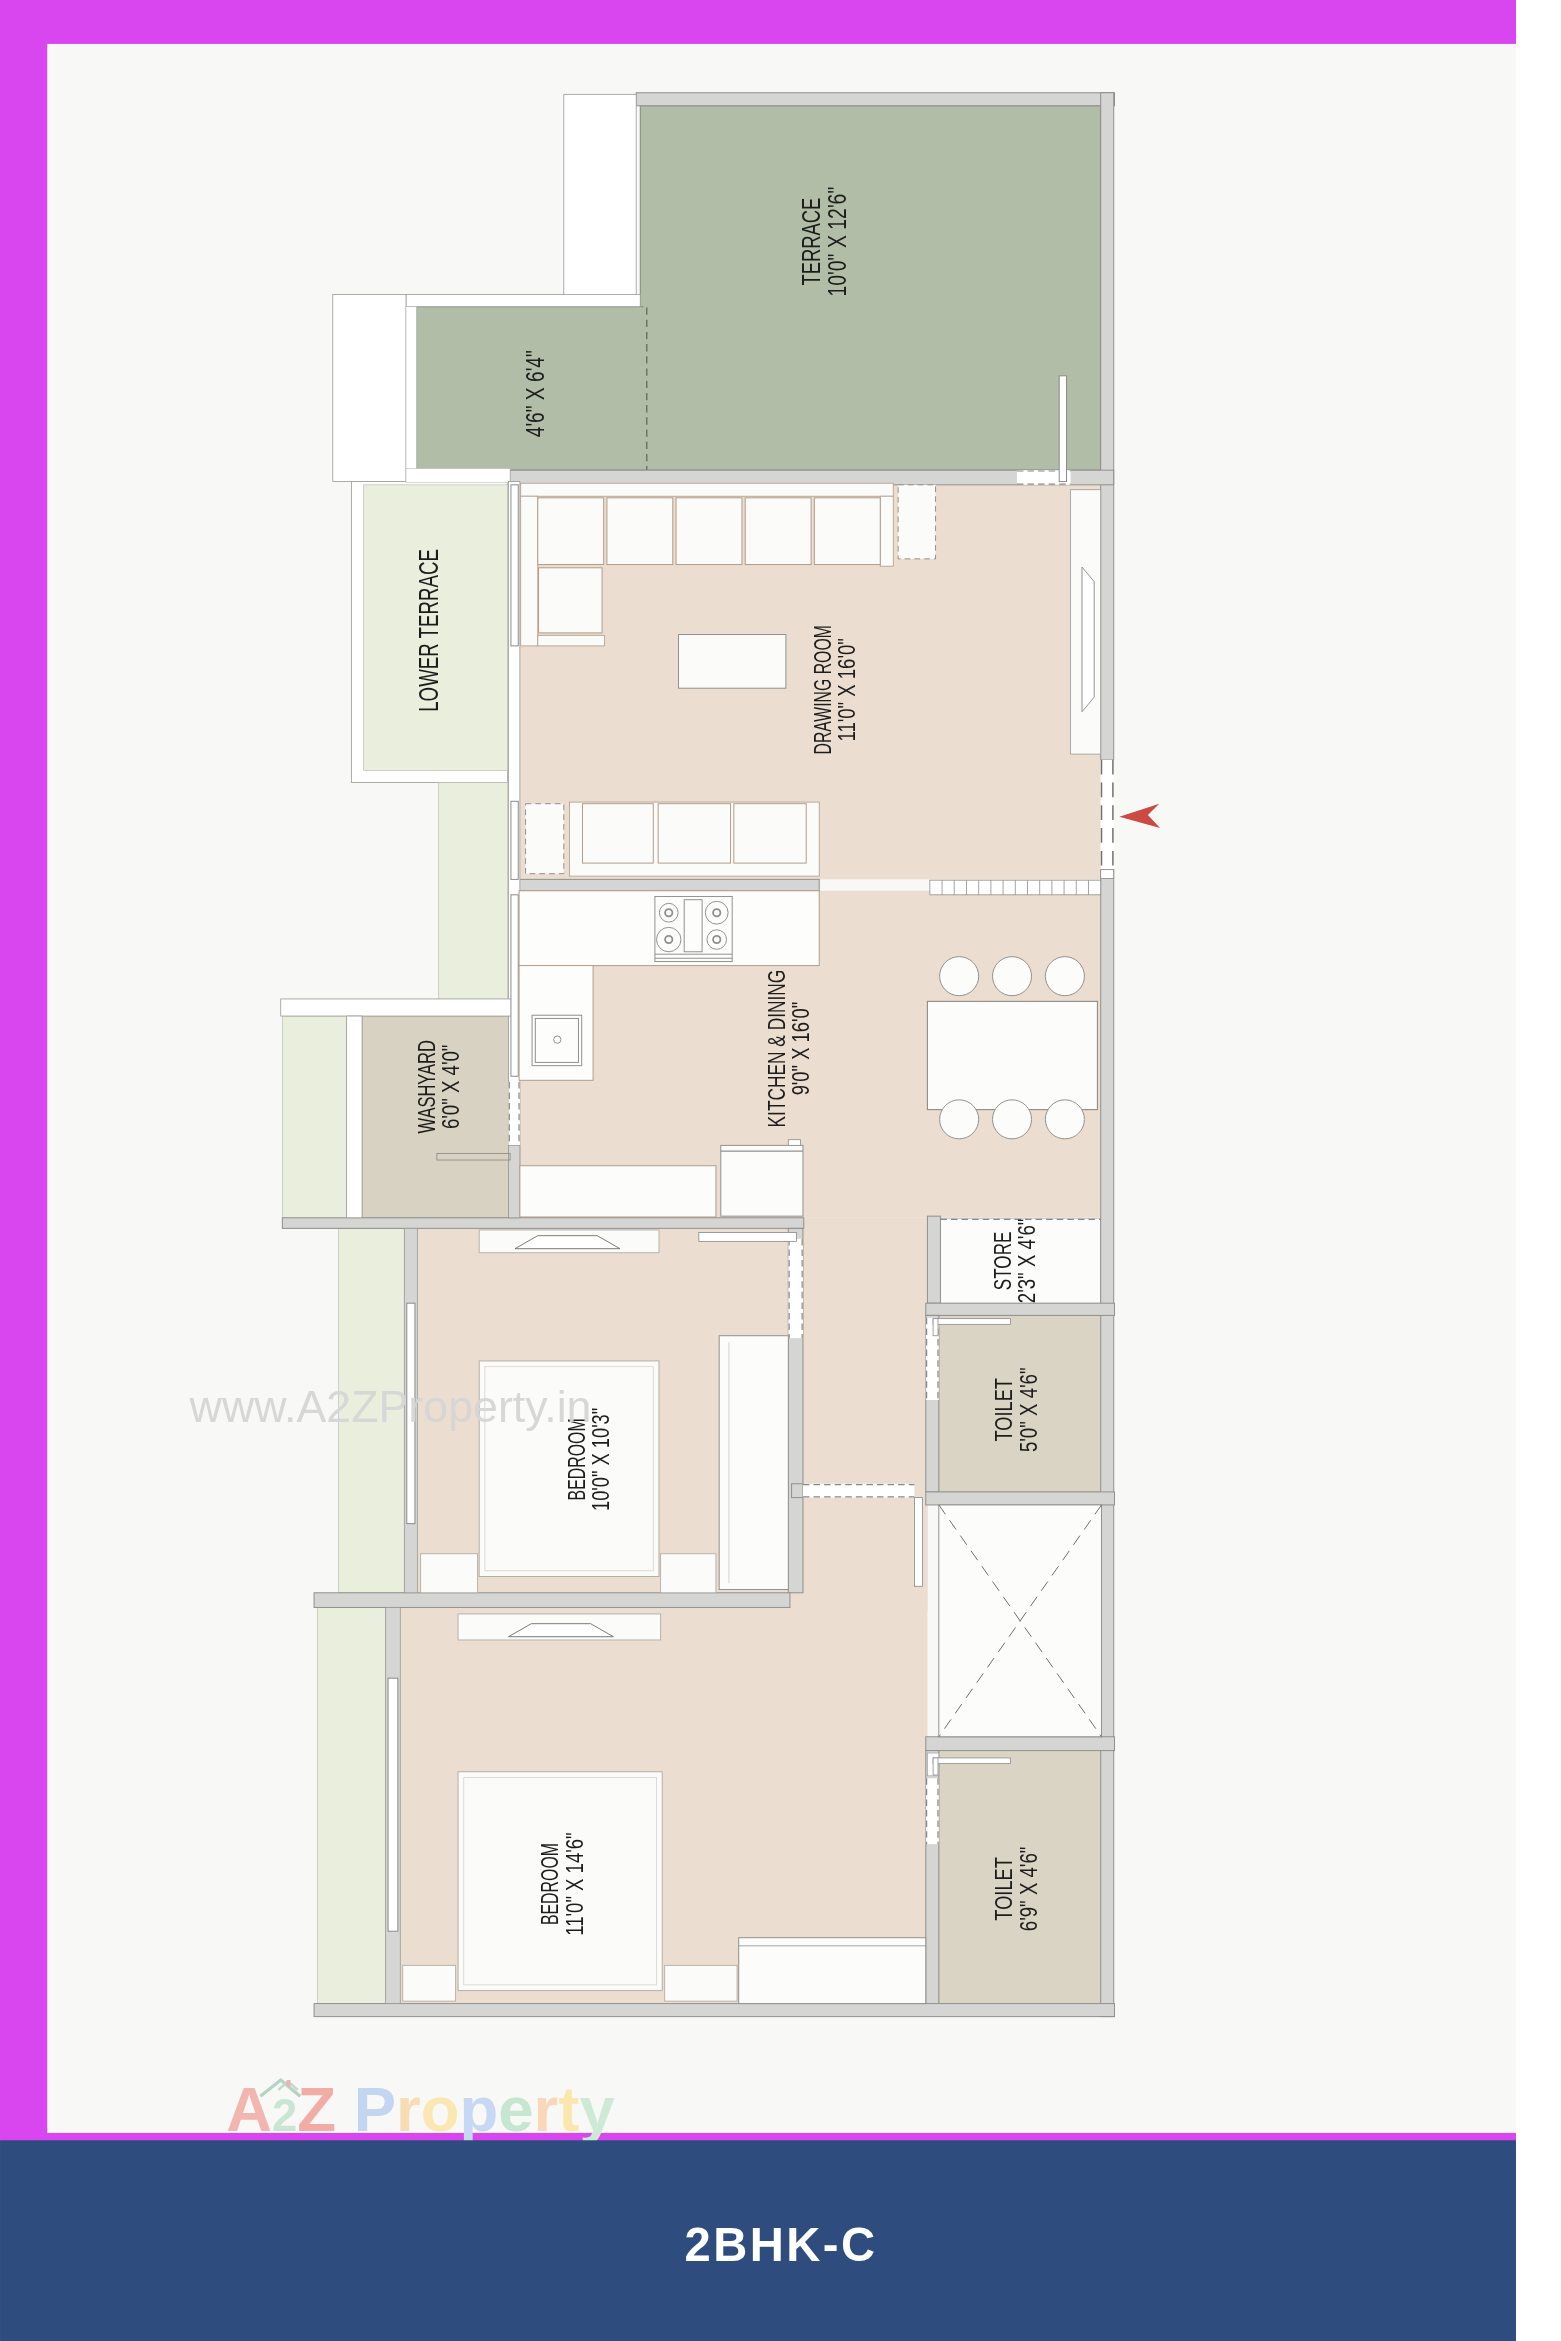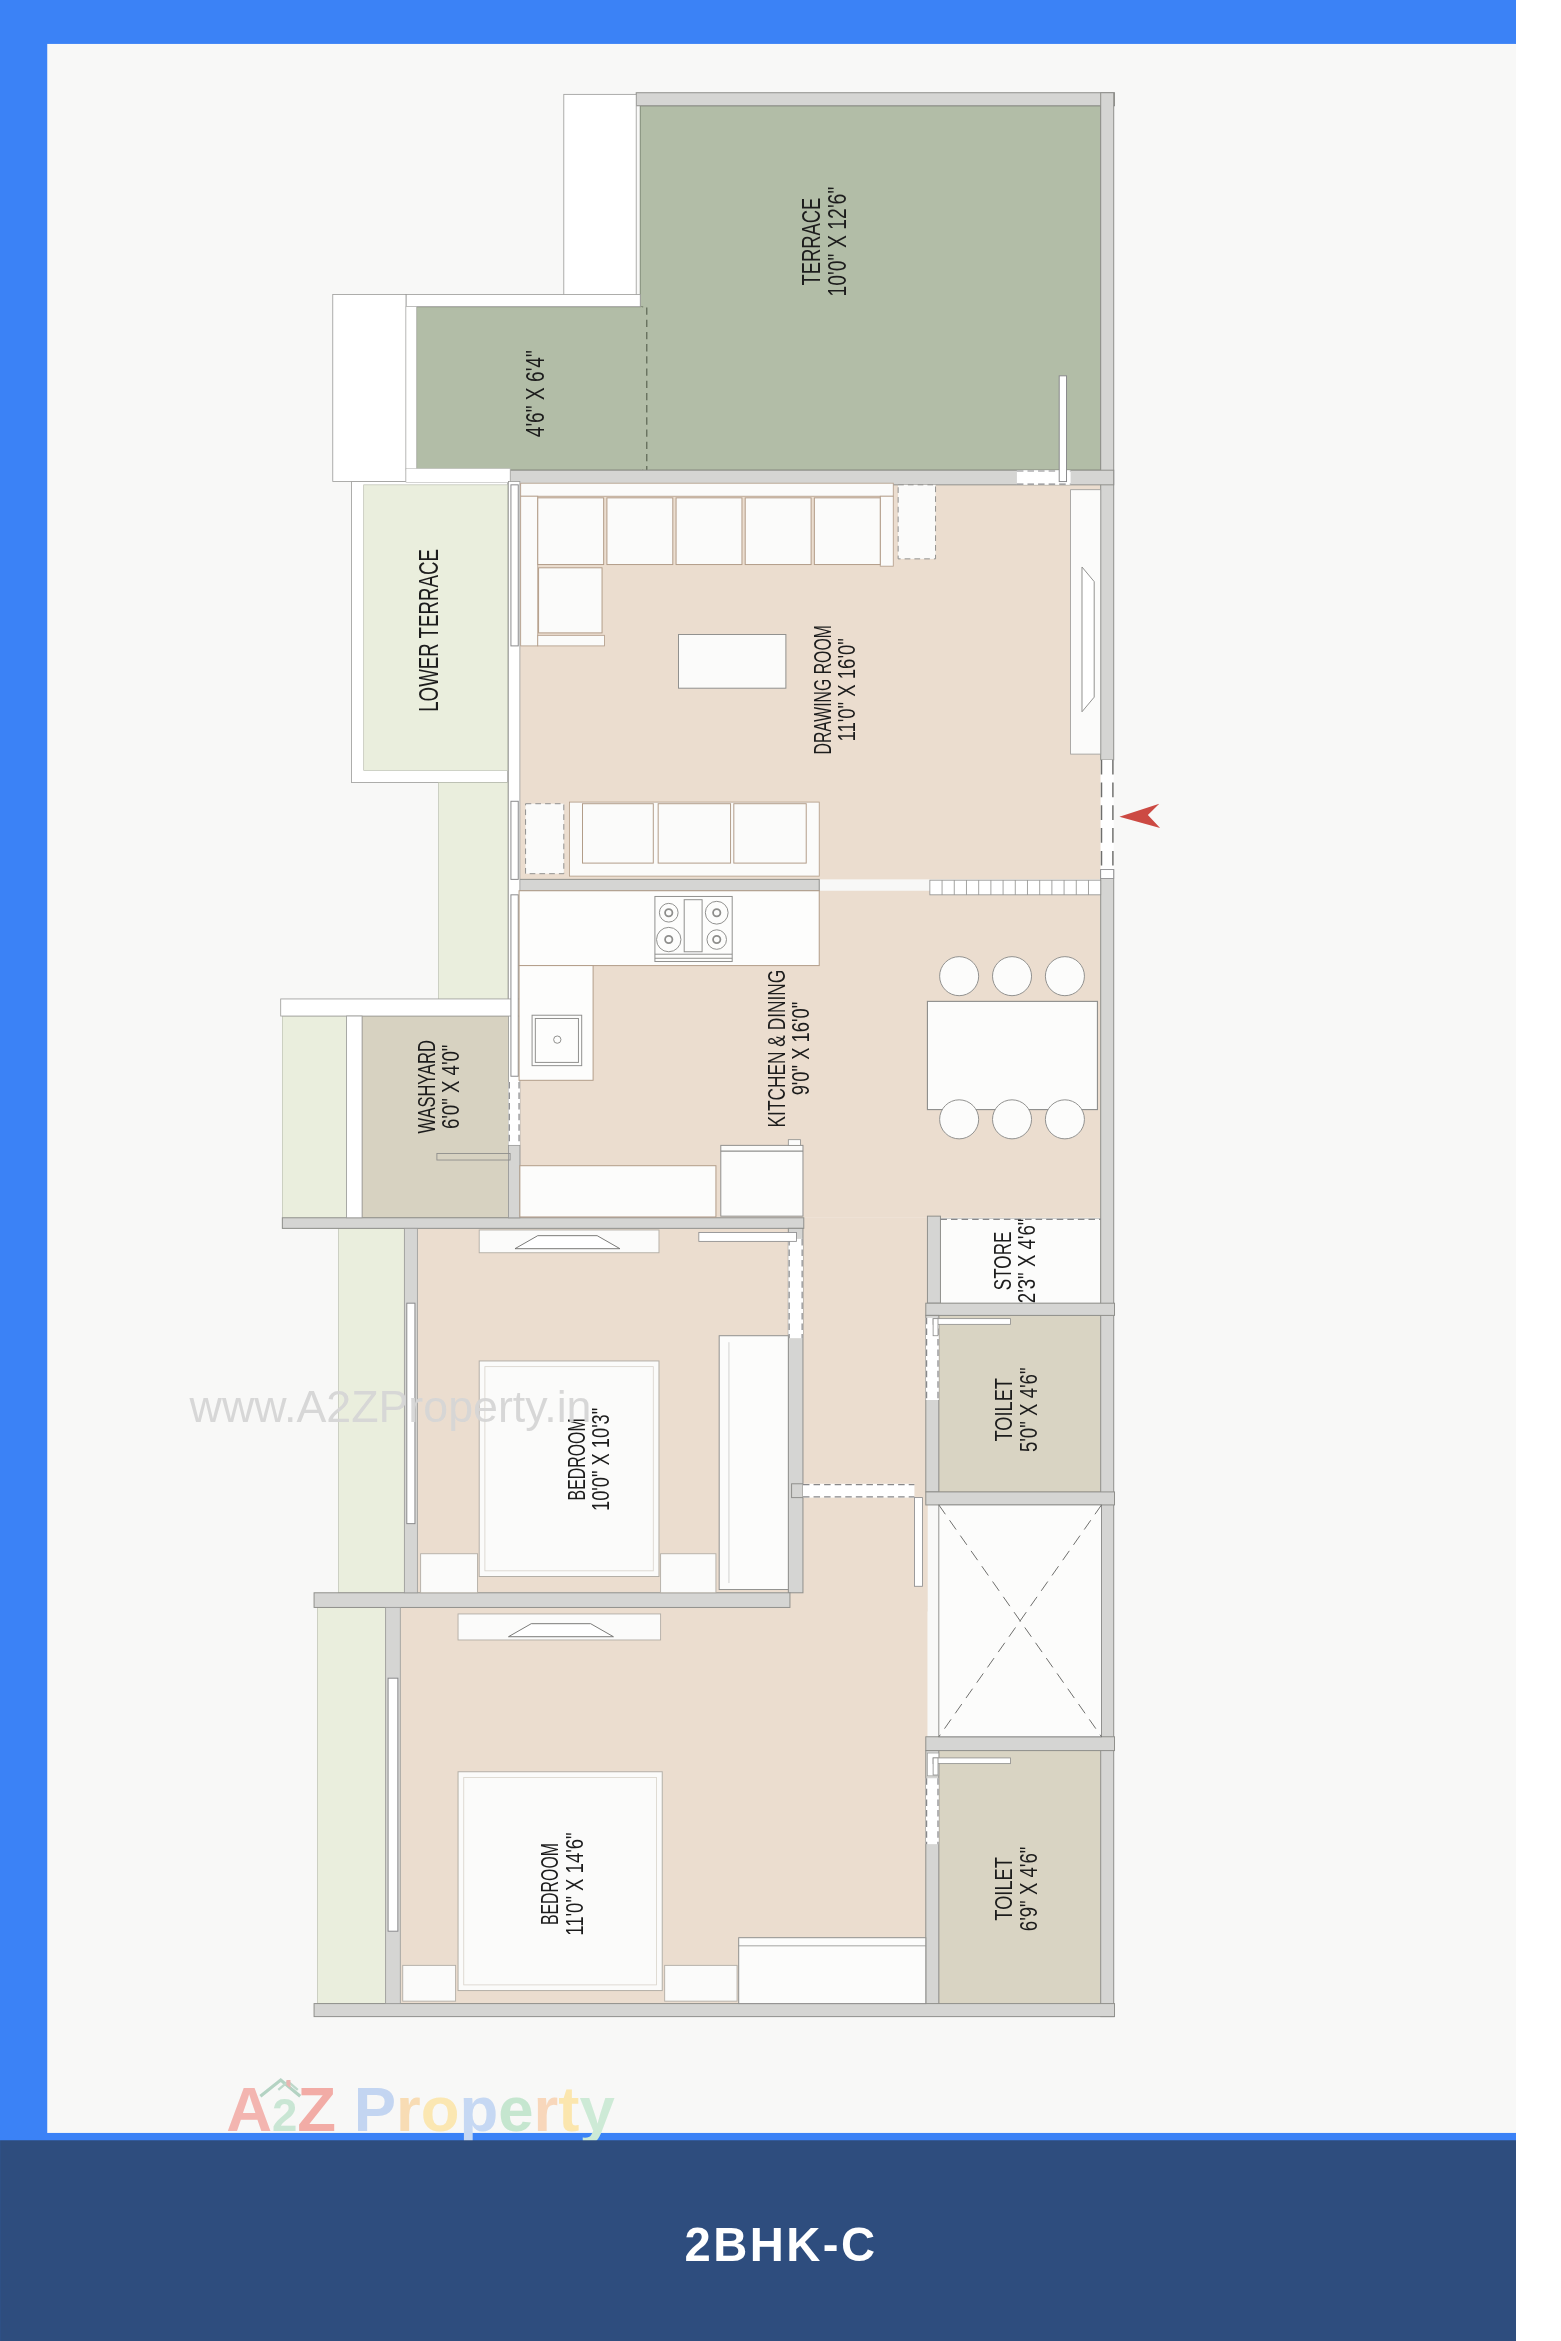--- a/index.html
+++ b/index.html
@@ -1,16 +1,16 @@
 <!DOCTYPE html>
 <html style="font-size:13px"><head>
 <meta charset="utf-8">
 <style>
   html,body{margin:0;padding:0;background:#fff;}
-  .page{position:relative;width:1516px;height:2342px;background:#3b82f6;overflow:hidden;
+  .page{position:relative;width:1516px;height:2342px;background:#d946ef;overflow:hidden;
         font-family:"Liberation Sans", sans-serif;}
   svg{position:absolute;top:0;left:0;}
   text{font-family:"Liberation Sans", sans-serif;}
 </style>
 </head>
 <body>
 <div class="page">
 <svg width="1562" height="2342" viewBox="0 0 1920 2879">
 
 <rect x="58" y="54" width="1806" height="2568" fill="#f8f8f7"></rect>

